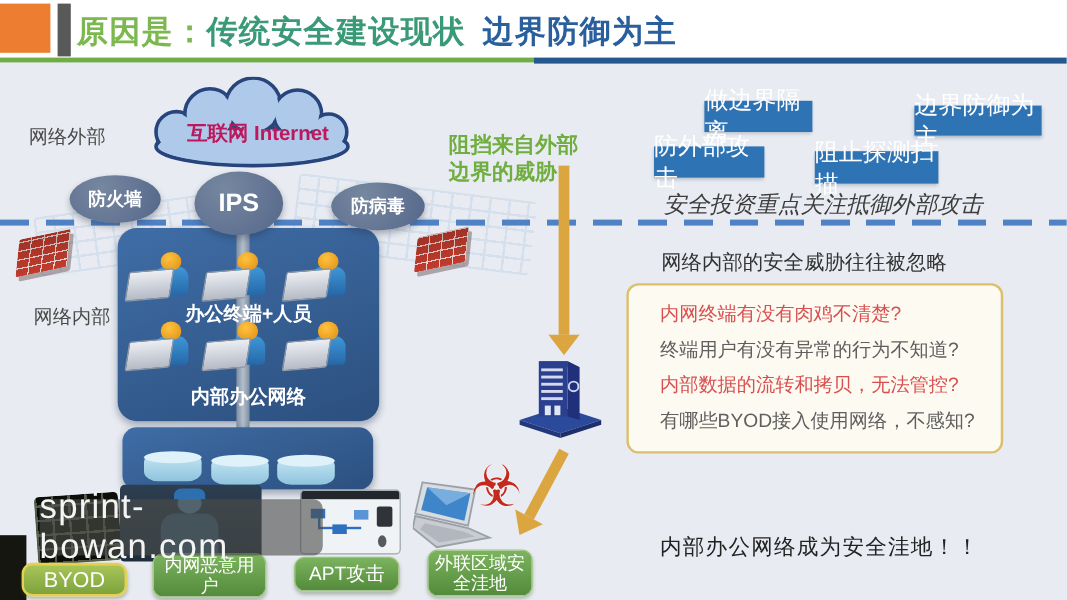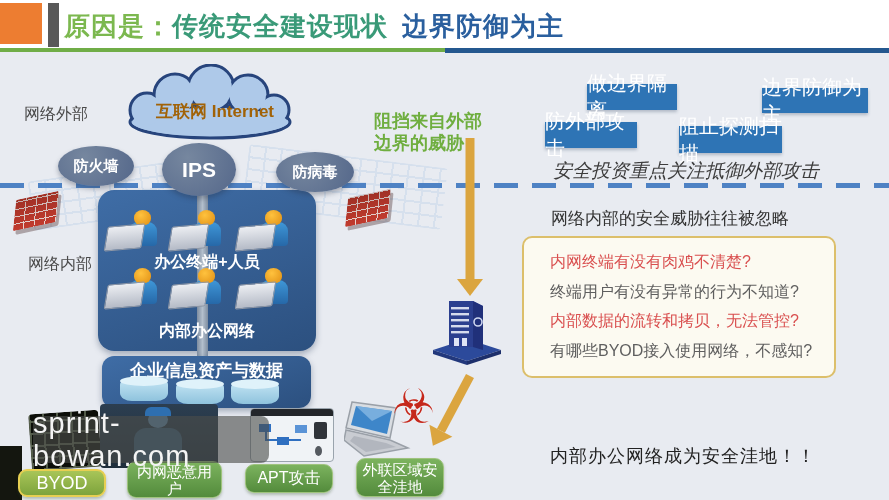--- a/index.html
+++ b/index.html
@@ -32,21 +32,21 @@
   .brickwall { position:absolute; background-color:#c23b2e;
     background-image:
       linear-gradient(rgba(0,0,0,.18),rgba(0,0,0,0)),
       repeating-linear-gradient(0deg,rgba(0,0,0,0) 0 6px,#ecd6d2 6px 7px),
       repeating-linear-gradient(90deg,rgba(0,0,0,0) 0 10px,#ecd6d2 10px 11px);
     transform:rotate(-12deg) skewX(-18deg); border-radius:2px;
     box-shadow:3px 4px 0 rgba(60,30,30,.35); }
 
   
   .cloud-label { position:absolute; left:140px; top:100px; width:150px; text-align:center;
-    font-size:17px; font-weight:bold; color:#a16207; }
+    font-size:17px; font-weight:bold; color:#be185d; }
 
   
   .node { position:absolute; border-radius:50%;
     background:radial-gradient(circle at 35% 28%,#76879f,#54678a);
     color:#ffffff; font-weight:bold; display:flex; align-items:center; justify-content:center;
     box-shadow:0 3px 5px rgba(40,50,70,.35); }
 
   
   .net-box { position:absolute; border-radius:16px;
     background:linear-gradient(160deg,#3f6da6,#2c507f); box-shadow:0 3px 6px rgba(30,50,80,.35); }
@@ -171,21 +171,20 @@
       <circle cx="99" cy="24" r="21"></circle>
       <circle cx="136" cy="31" r="18"></circle>
       <circle cx="162" cy="46" r="13"></circle>
     </g>
   </svg>
   <div class="cloud-label">互联网 Internet</div>
 
   <div class="net-box" style="left:98px;top:190px;width:218px;height:161px;"></div>
   <div class="pipe"></div>
   <div class="net-box" style="left:102px;top:356px;width:209px;height:52px;border-radius:12px;"></div>
-  <div class="box-caption" style="left:102px;width:209px;top:359px;font-size:17px;">企业信息资产与数据</div>
   <div class="cyl" style="left:120px;top:381px;"></div>
   <div class="cyl" style="left:176px;top:384px;"></div>
   <div class="cyl" style="left:231px;top:384px;"></div>
 
 
   <div class="worker" style="left:104px;top:210px;">
       <div class="w-body"></div>
       <div class="w-head"></div>
       <div class="w-laptop"></div>
     </div>

